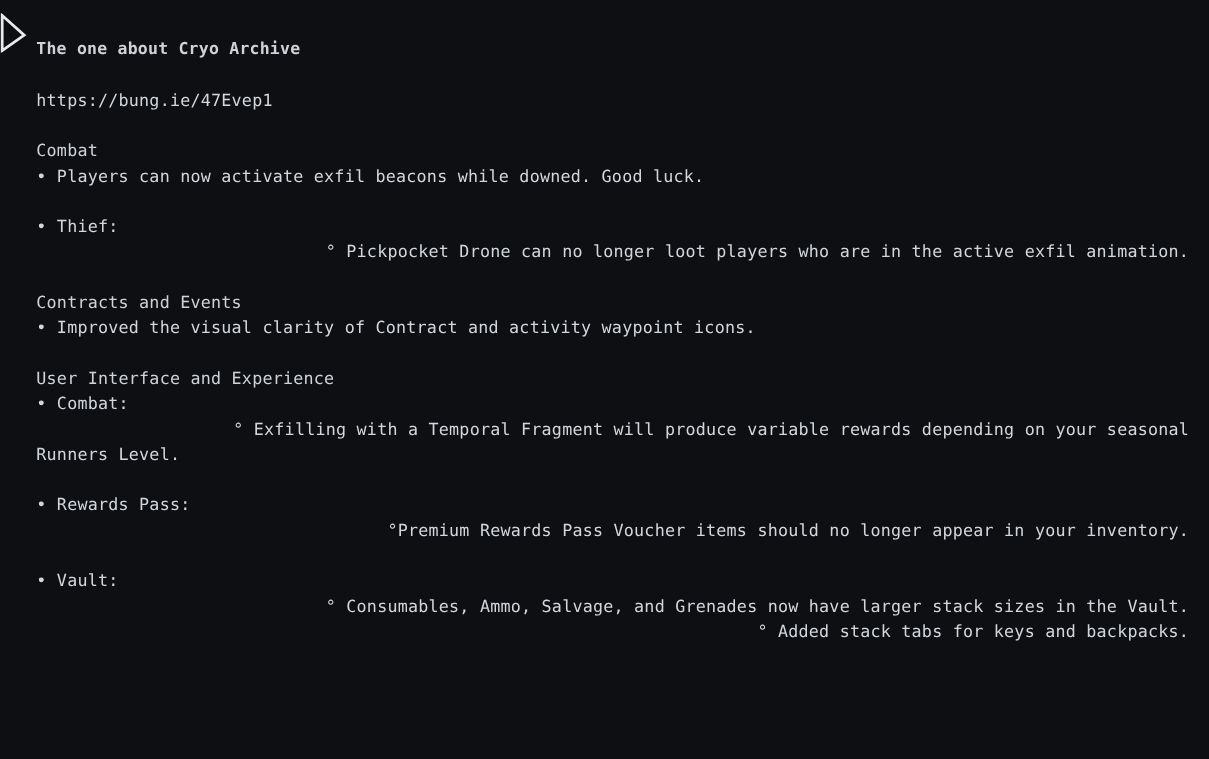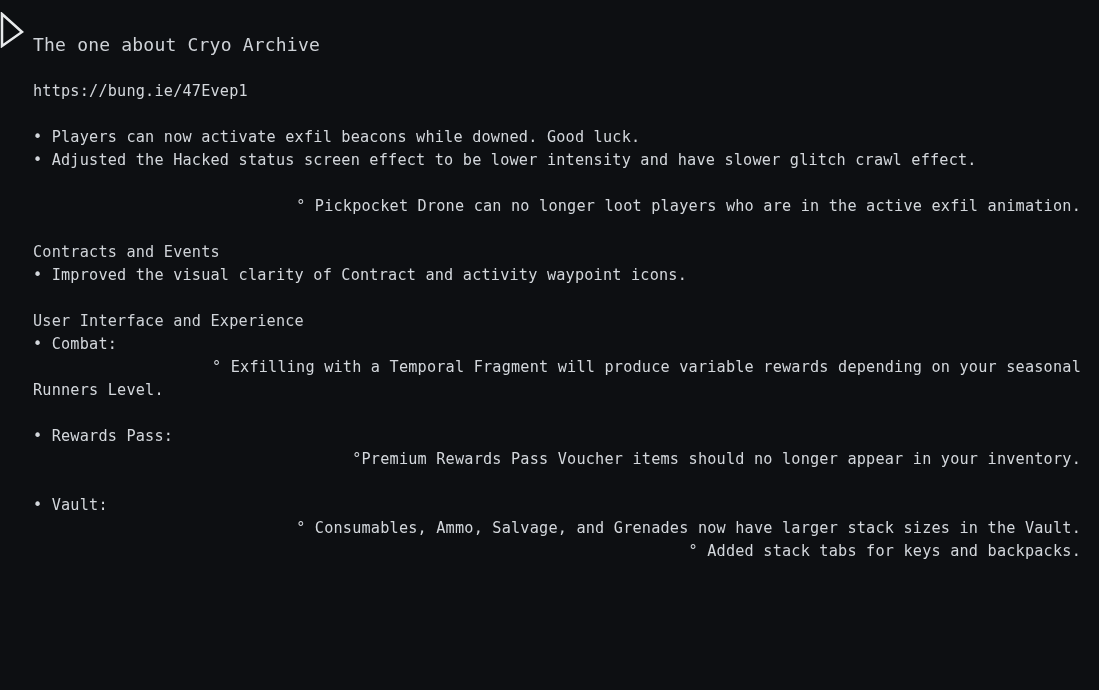--- a/index.html
+++ b/index.html
@@ -36,22 +36,22 @@
     top: 33px;
     width: 1048px;
     font-size: 15.2px;
     line-height: 23px;
     letter-spacing: 0.2px;
     white-space: normal;
   }
   .note-title {
     color: #cfd3d8;
     margin: 0 0 1px 0;
-    font-weight: normal;
-    font-size: 18px;
+    font-weight: bold;
+    font-size: 15px;
     line-height: 23px;
   }
   .para {
     margin: 0;
     color: #d3d7dc;
   }
   .para.intro {
     text-indent: 0;
   }
   .spacer {
@@ -93,24 +93,25 @@
       <path d="M2 2 L22 20 L2 34 Z" fill="#0d0f12" stroke="#e8eaec" stroke-width="2.5"></path>
     </svg>
   </div>
 
   <div class="patch-notes">
     <div class="note-title">The one about Cryo Archive</div>
     <div class="spacer"></div>
     <div class="para"><a class="link" href="#">https://bung.ie/47Evep1</a></div>
     <div class="spacer"></div>
 
+    <div class="section-head">Combat</div>
     <div class="bullet">• Players can now activate exfil beacons while downed. Good luck.</div>
-    <div class="bullet">• Adjusted the Hacked status screen effect to be lower intensity and have slower glitch crawl effect.</div>
     <div class="spacer"></div>
 
+    <div class="bullet">• Thief:</div>
     <div class="sub-bullet">° Pickpocket Drone can no longer loot players who are in the active exfil animation.</div>
     <div class="spacer"></div>
 
     <div class="section-head">Contracts and Events</div>
     <div class="bullet">• Improved the visual clarity of Contract and activity waypoint icons.</div>
     <div class="spacer"></div>
 
     <div class="section-head">User Interface and Experience</div>
     <div class="bullet">• Combat:</div>
     <div class="sub-bullet">° Exfilling with a Temporal Fragment will produce variable rewards depending on your seasonal</div>

